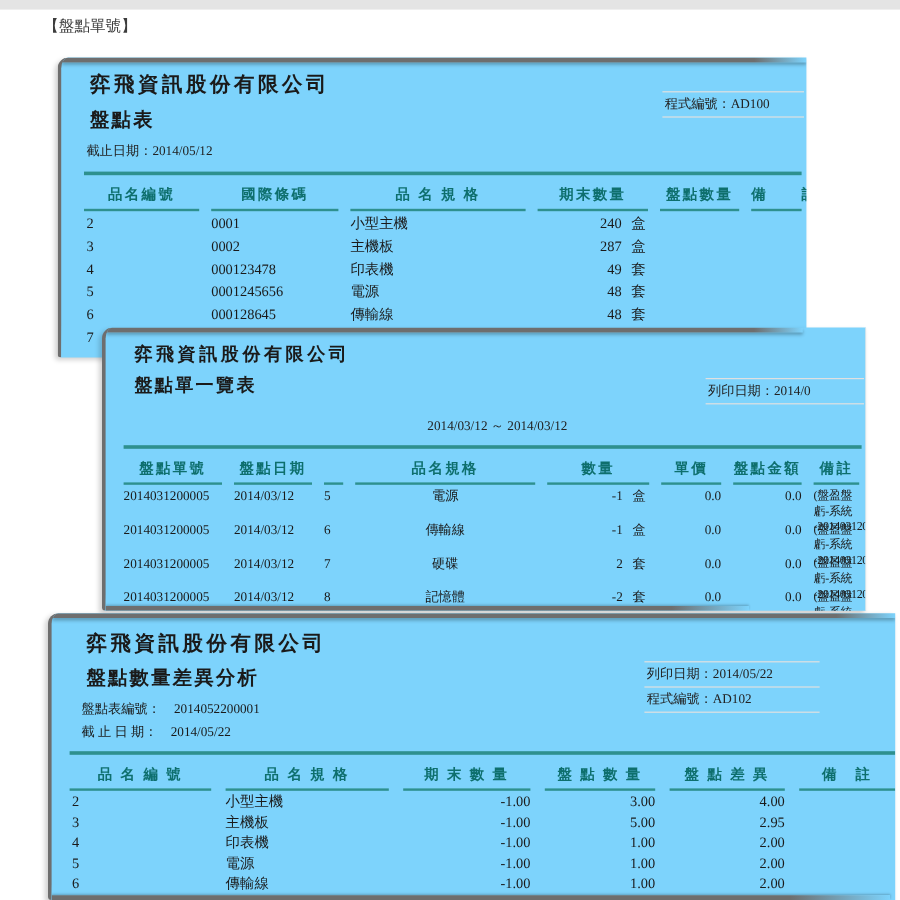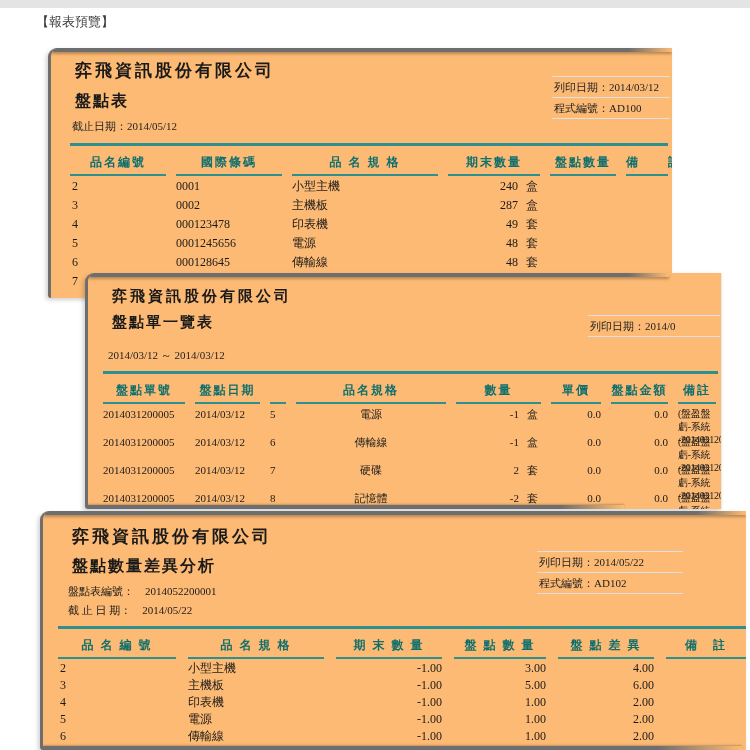--- a/index.html
+++ b/index.html
@@ -14,21 +14,21 @@
     font-family:"Liberation Serif","DejaVu Serif",serif;color:#1a1a1a;
   }
   .topstrip{position:absolute;top:0;left:0;width:750px;height:8px;background:#e4e4e4;}
   .preview-label{
     position:absolute;top:13px;left:36px;font-size:13px;color:#3c3c3c;
     font-family:"Liberation Sans","DejaVu Sans",sans-serif;
   }
 
   
   .window{
-    position:absolute;background:#fdba74;
+    position:absolute;background:#7dd3fc;
     border-left:3px solid var(--wb);
     border-top-left-radius:9px;border-bottom-left-radius:3px;
     overflow:hidden;
     box-shadow:-2px 2px 4px rgba(0,0,0,0.18);
   }
   .w1{left:48px;top:48px;width:624px;height:250px;z-index:1;}
   .w2{left:85px;top:273px;width:637px;height:236px;z-index:2;border-right:1px solid #e8e8e8;}
   .w3{left:40px;top:511px;width:706px;height:239px;z-index:3;}
 
   .topbar{
@@ -51,21 +51,21 @@
   .rtitle{font-size:16px;font-weight:bold;letter-spacing:2px;line-height:21px;}
   .meta-left{font-size:11px;line-height:14px;color:#222;}
 
   .w1 .company{margin:12px 0 0 24px;}
   .w1 .rtitle{margin:8px 0 0 24px;}
   .w1 .meta-left{margin:8px 0 0 21px;}
   .w1 .tline{margin-top:10px;}
 
   .w2 .company{font-size:15px;line-height:20px;margin:13px 0 0 24px;}
   .w2 .rtitle{font-size:15px;line-height:20px;margin:6px 0 16px 24px;}
-  .w2 .meta-left{margin:7px 0 0 20px;}
+  .w2 .meta-left{margin:7px 0 0 20px;text-align:center;}
   .w2 .tline{margin-top:9px;}
 
   .w3 .company{line-height:24px;margin:14px 0 0 29px;}
   .w3 .rtitle{font-size:16px;line-height:22px;margin:6px 0 0 29px;}
   .w3 .meta-a{font-size:11px;line-height:15px;margin:7px 0 0 25px;}
   .w3 .meta-b{font-size:11px;line-height:15px;margin:4px 0 0 25px;}
   .w3 .tline{margin-top:8px;}
 
   .metabox{
     position:absolute;font-size:11px;color:#222;
@@ -102,29 +102,28 @@
   .ctr{text-align:center;}
   .qty{display:flex;}
   .qty .num{flex:1;text-align:right;}
   .qty .unit{width:14px;margin-left:8px;text-align:left;}
   .remark{white-space:pre-line;font-size:10px;line-height:13px;letter-spacing:-0.3px;overflow:visible;}
 </style>
 </head>
 <body>
 
 <div class="topstrip"></div>
-<div class="preview-label">【報表預覽】</div>
+<div class="preview-label">【盤點單號】</div>
 
 <section class="window w1">
   <div class="topbar"></div>
   <h1 class="company">弈飛資訊股份有限公司</h1>
   <h2 class="rtitle">盤點表</h2>
   <div class="meta-left">截止日期：2014/05/12</div>
   <div class="metabox">
-    <div class="mrow">列印日期：2014/03/12</div>
     <div class="mrow">程式編號：AD100</div>
   </div>
   <div class="t1">
     <div class="tline"></div>
     <div class="thead g1">
       <div class="th">品名編號</div>
       <div class="th">國際條碼</div>
       <div class="th">品 名 規 格</div>
       <div class="th">期末數量</div>
       <div class="th">盤點數量</div>
@@ -323,21 +322,21 @@
           <div class="c r">3.00</div>
           <div class="c r">4.00</div>
           <div class="c"></div>
         </div>
 
         <div class="trow g3">
           <div class="c pl">3</div>
           <div class="c">主機板</div>
           <div class="c r">-1.00</div>
           <div class="c r">5.00</div>
-          <div class="c r">6.00</div>
+          <div class="c r">2.95</div>
           <div class="c"></div>
         </div>
 
         <div class="trow g3">
           <div class="c pl">4</div>
           <div class="c">印表機</div>
           <div class="c r">-1.00</div>
           <div class="c r">1.00</div>
           <div class="c r">2.00</div>
           <div class="c"></div>

